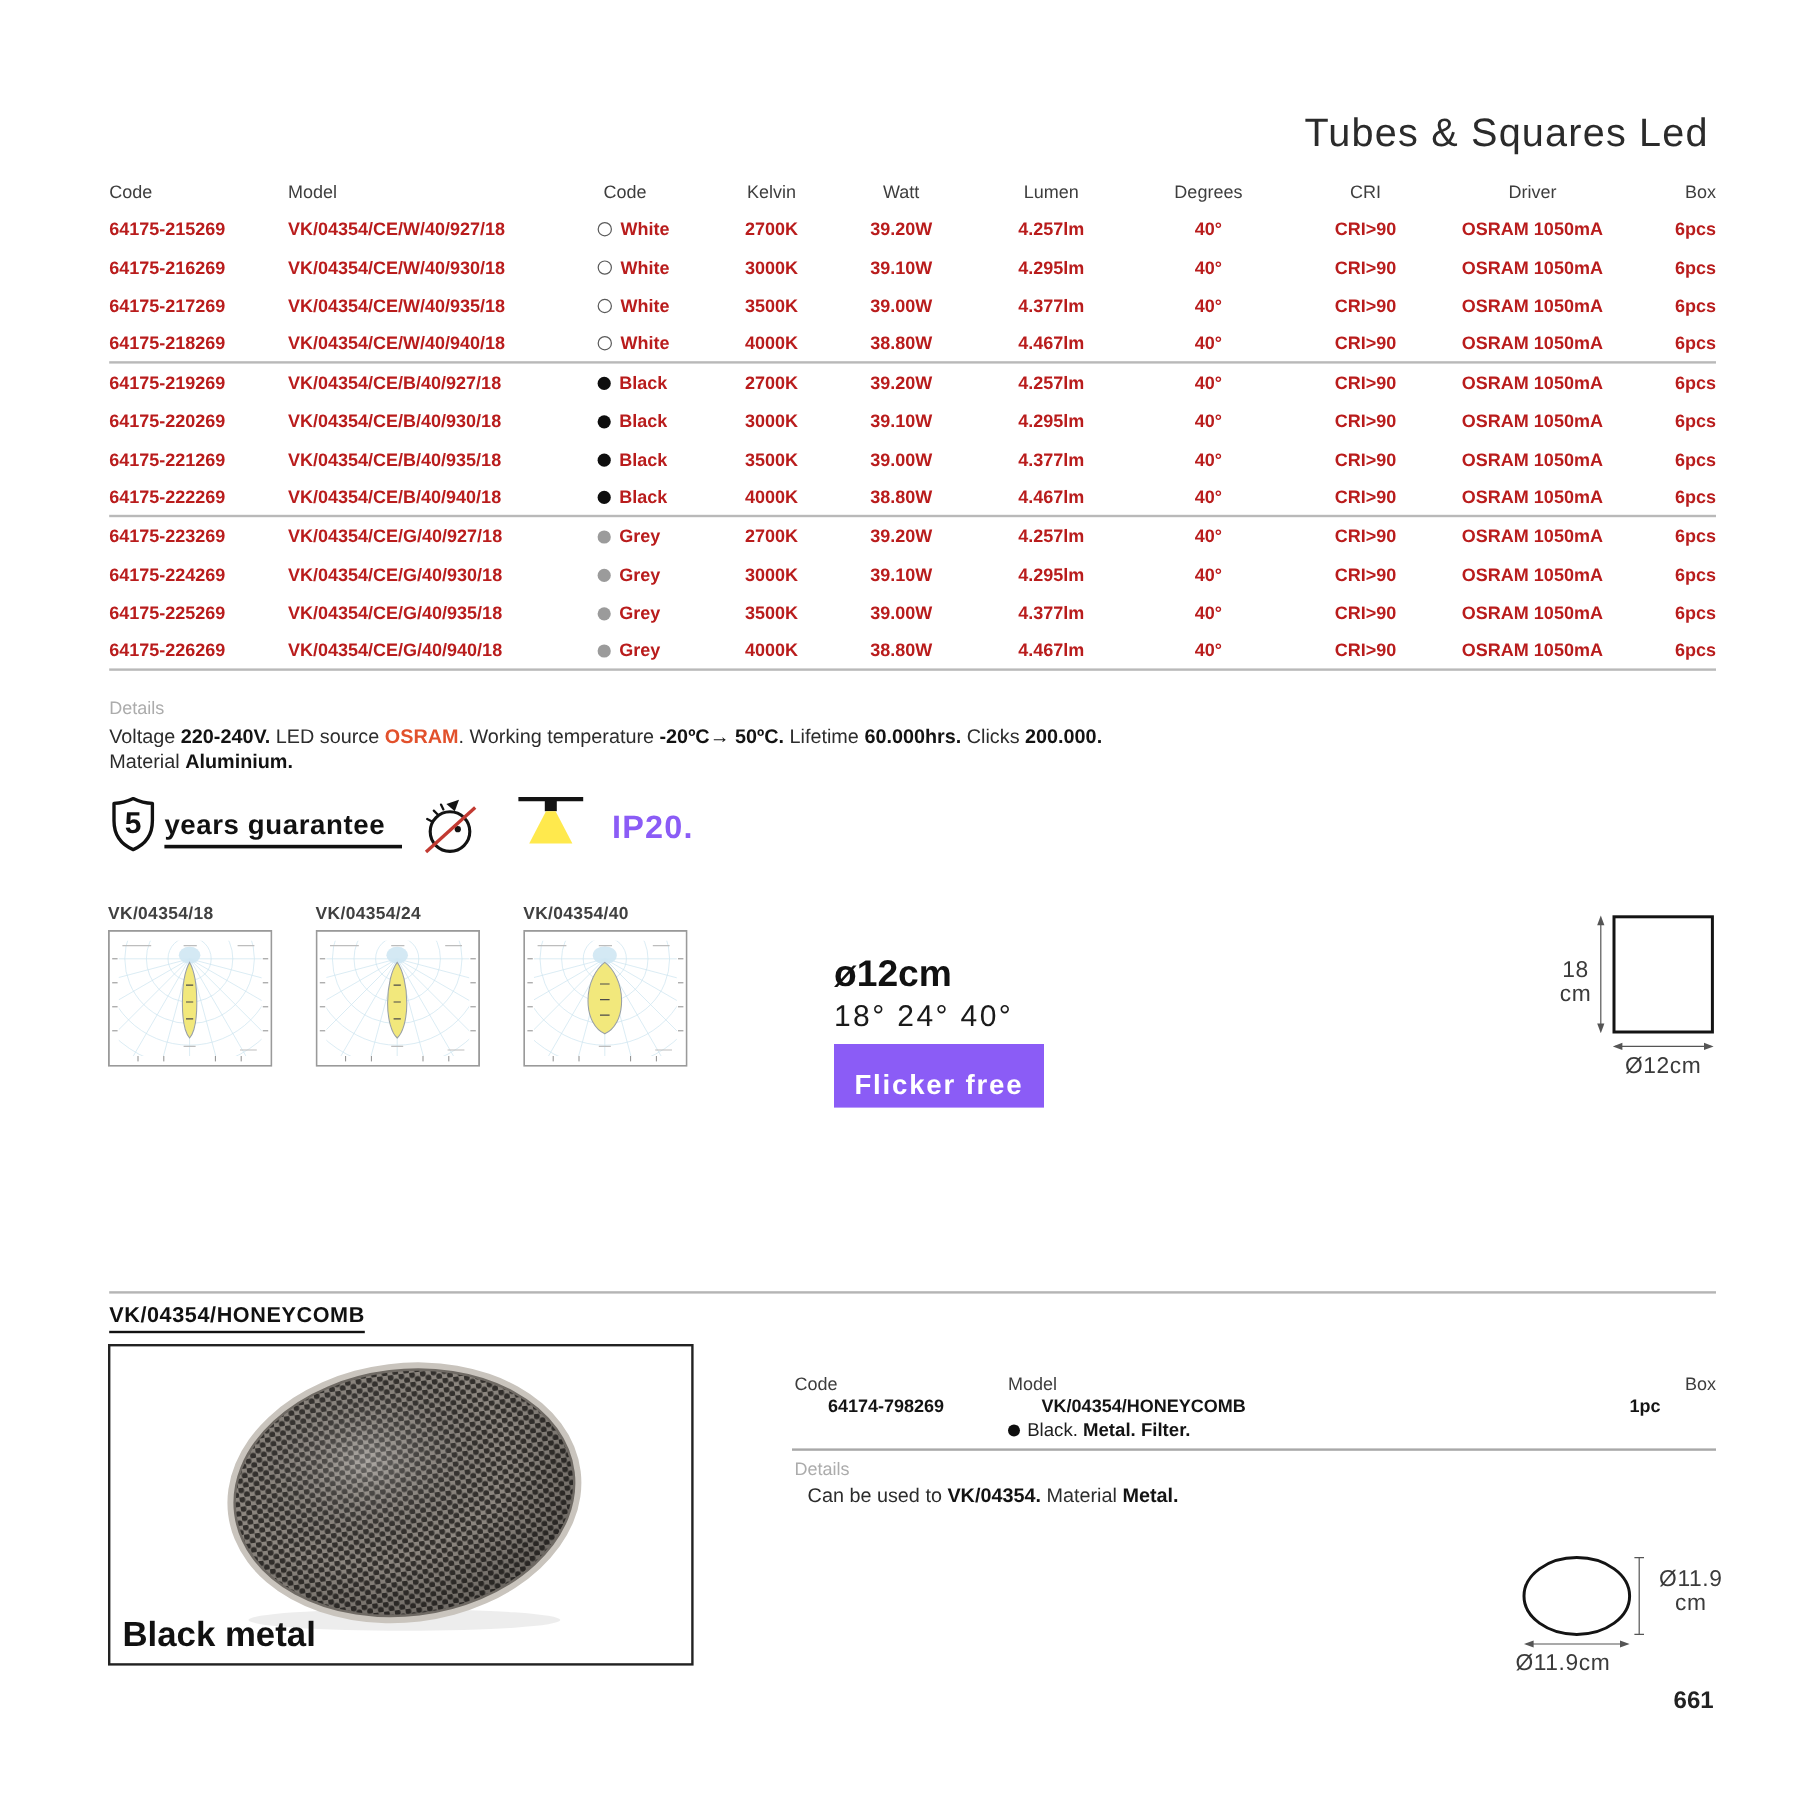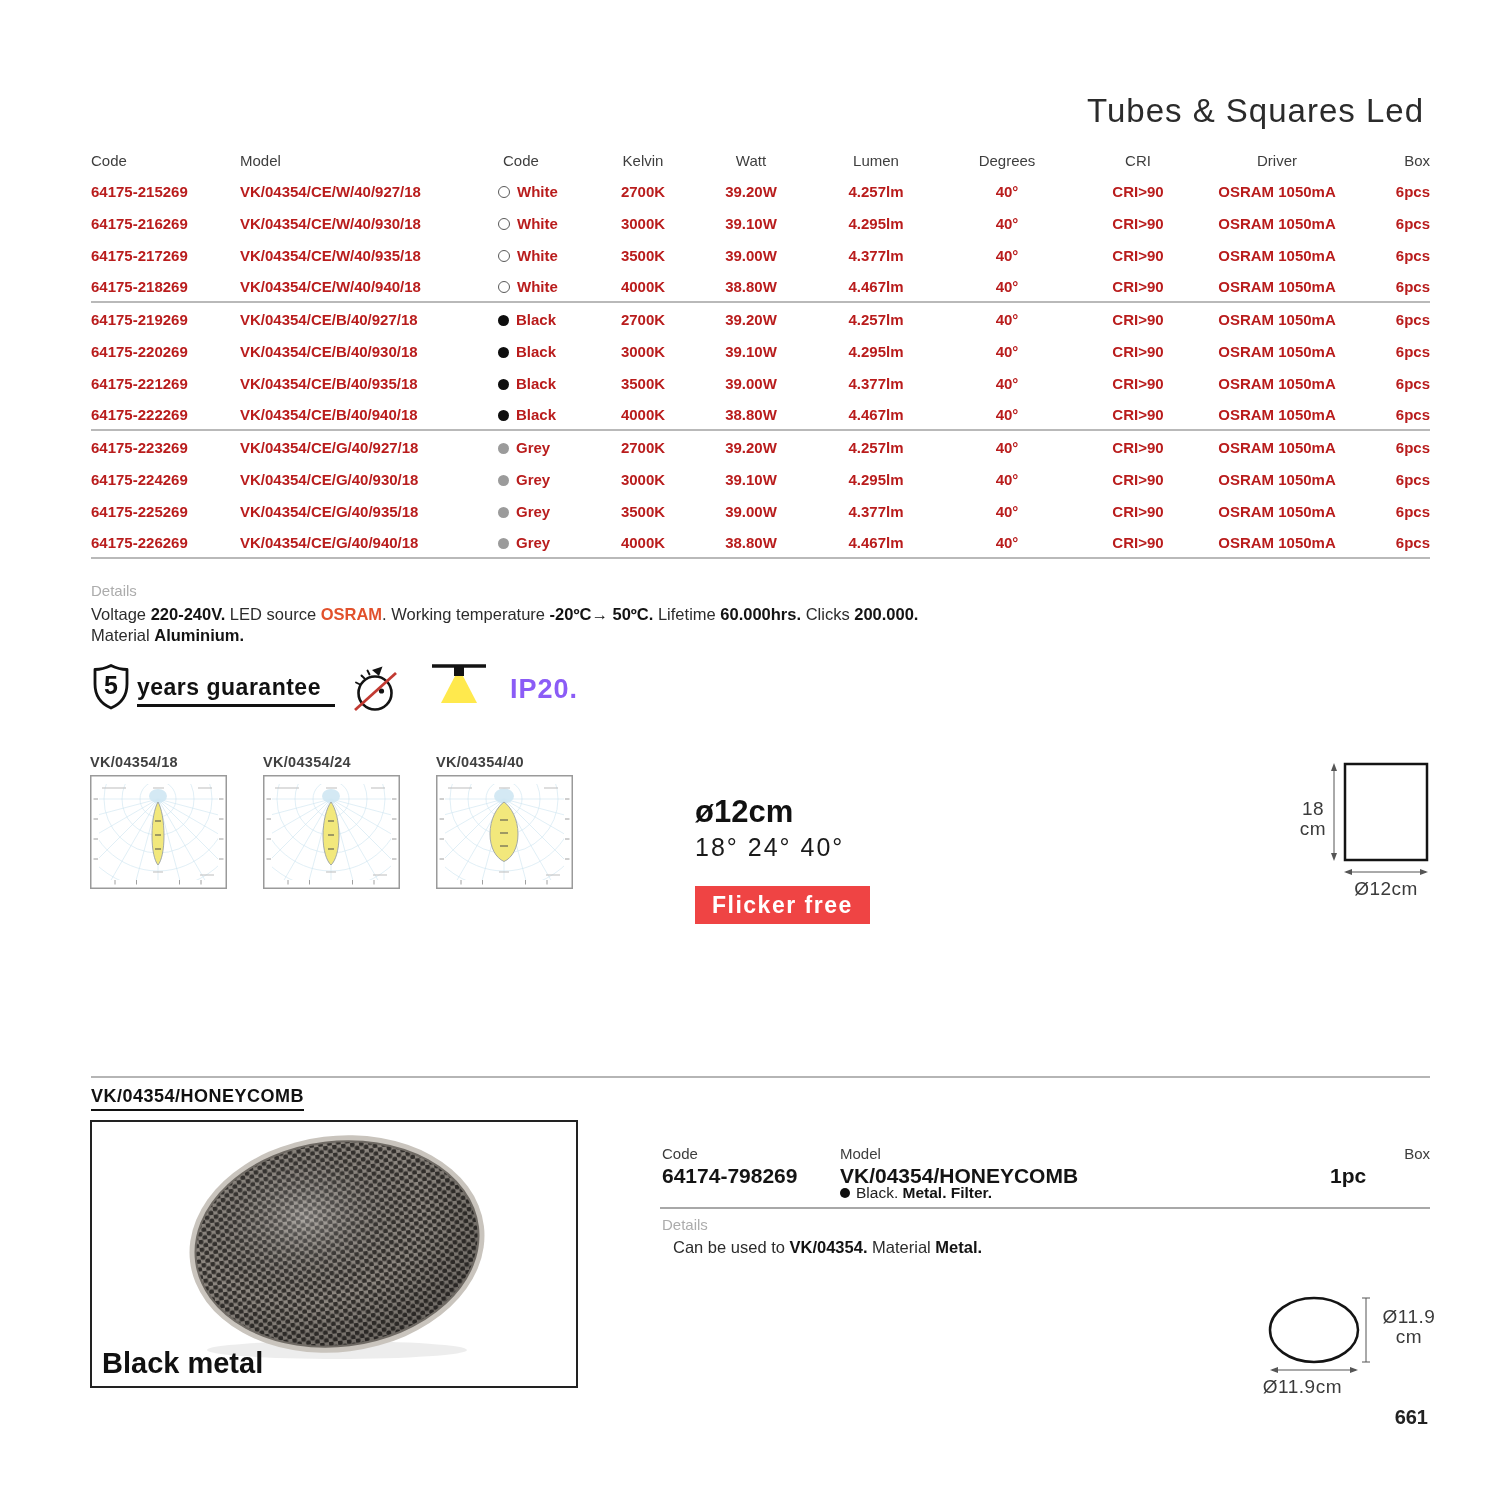--- a/index.html
+++ b/index.html
@@ -31,30 +31,30 @@
   
   .glabel{left:137px;top:674px;font-size:23px;font-weight:700;color:#111;border-bottom:3px solid #111;padding-bottom:3px;padding-right:14px;letter-spacing:.5px;}
   .ip20{left:510px;top:674px;font-size:27px;font-weight:700;color:#8b5cf6;letter-spacing:1px;}
   
   .diag{width:140px;}
   .diag .dl{font-size:14.5px;font-weight:700;color:#404040;margin-bottom:5px;letter-spacing:.3px;}
   
   .specs{left:695px;top:794px;}
   .spec-d{font-size:31px;font-weight:700;color:#111;}
   .spec-b{font-size:25px;font-weight:400;color:#1a1a1a;margin-top:3px;letter-spacing:2px;}
-  .badge{display:inline-block;margin-top:24px;background:#ef4444;color:#fff;font-size:23px;font-weight:700;padding:6px 17px 5px 17px;letter-spacing:1.5px;}
+  .badge{display:inline-block;margin-top:8px;background:#8b5cf6;color:#fff;font-size:23px;font-weight:700;padding:21px 17px 5px 17px;letter-spacing:1.5px;}
   
   .dimtxt{font-size:19px;font-weight:500;color:#3b3b3b;letter-spacing:.5px;}
   
   .hr1{left:91px;top:1076px;width:1339px;height:2px;background:#b5b5b5;}
   .hc-title{left:91px;top:1086px;font-size:18px;font-weight:700;letter-spacing:.5px;color:#111;border-bottom:2.5px solid #111;padding-bottom:2px;}
   .hc-photo{left:90px;top:1120px;width:484px;height:264px;border:2.5px solid #222;background:#fff;}
   .hc-caption{left:10px;bottom:6px;font-size:29px;font-weight:700;color:#111;}
   .flabel{font-size:15px;color:#3d3d3d;font-weight:400;}
-  .fval{font-size:21px;font-weight:700;color:#141414;}
+  .fval{font-size:15px;font-weight:700;color:#141414;margin-left:28px;}
   .fattr{font-size:15.5px;color:#202020;}
   .bdot{width:10px;height:10px;border-radius:50%;background:#0e0e0e;display:inline-block;margin-right:6px;}
   .hr2{left:660px;top:1207px;width:770px;height:2px;background:#a8a8a8;}
   .hc-dline{font-size:16.5px;color:#2c2c2c;margin-left:11px;}
   .page-num{right:72px;top:1406px;font-size:20px;font-weight:700;color:#222;}
 </style>
 </head>
 <body>
 
 <div class="abs page-title">Tubes &amp; Squares Led</div>

